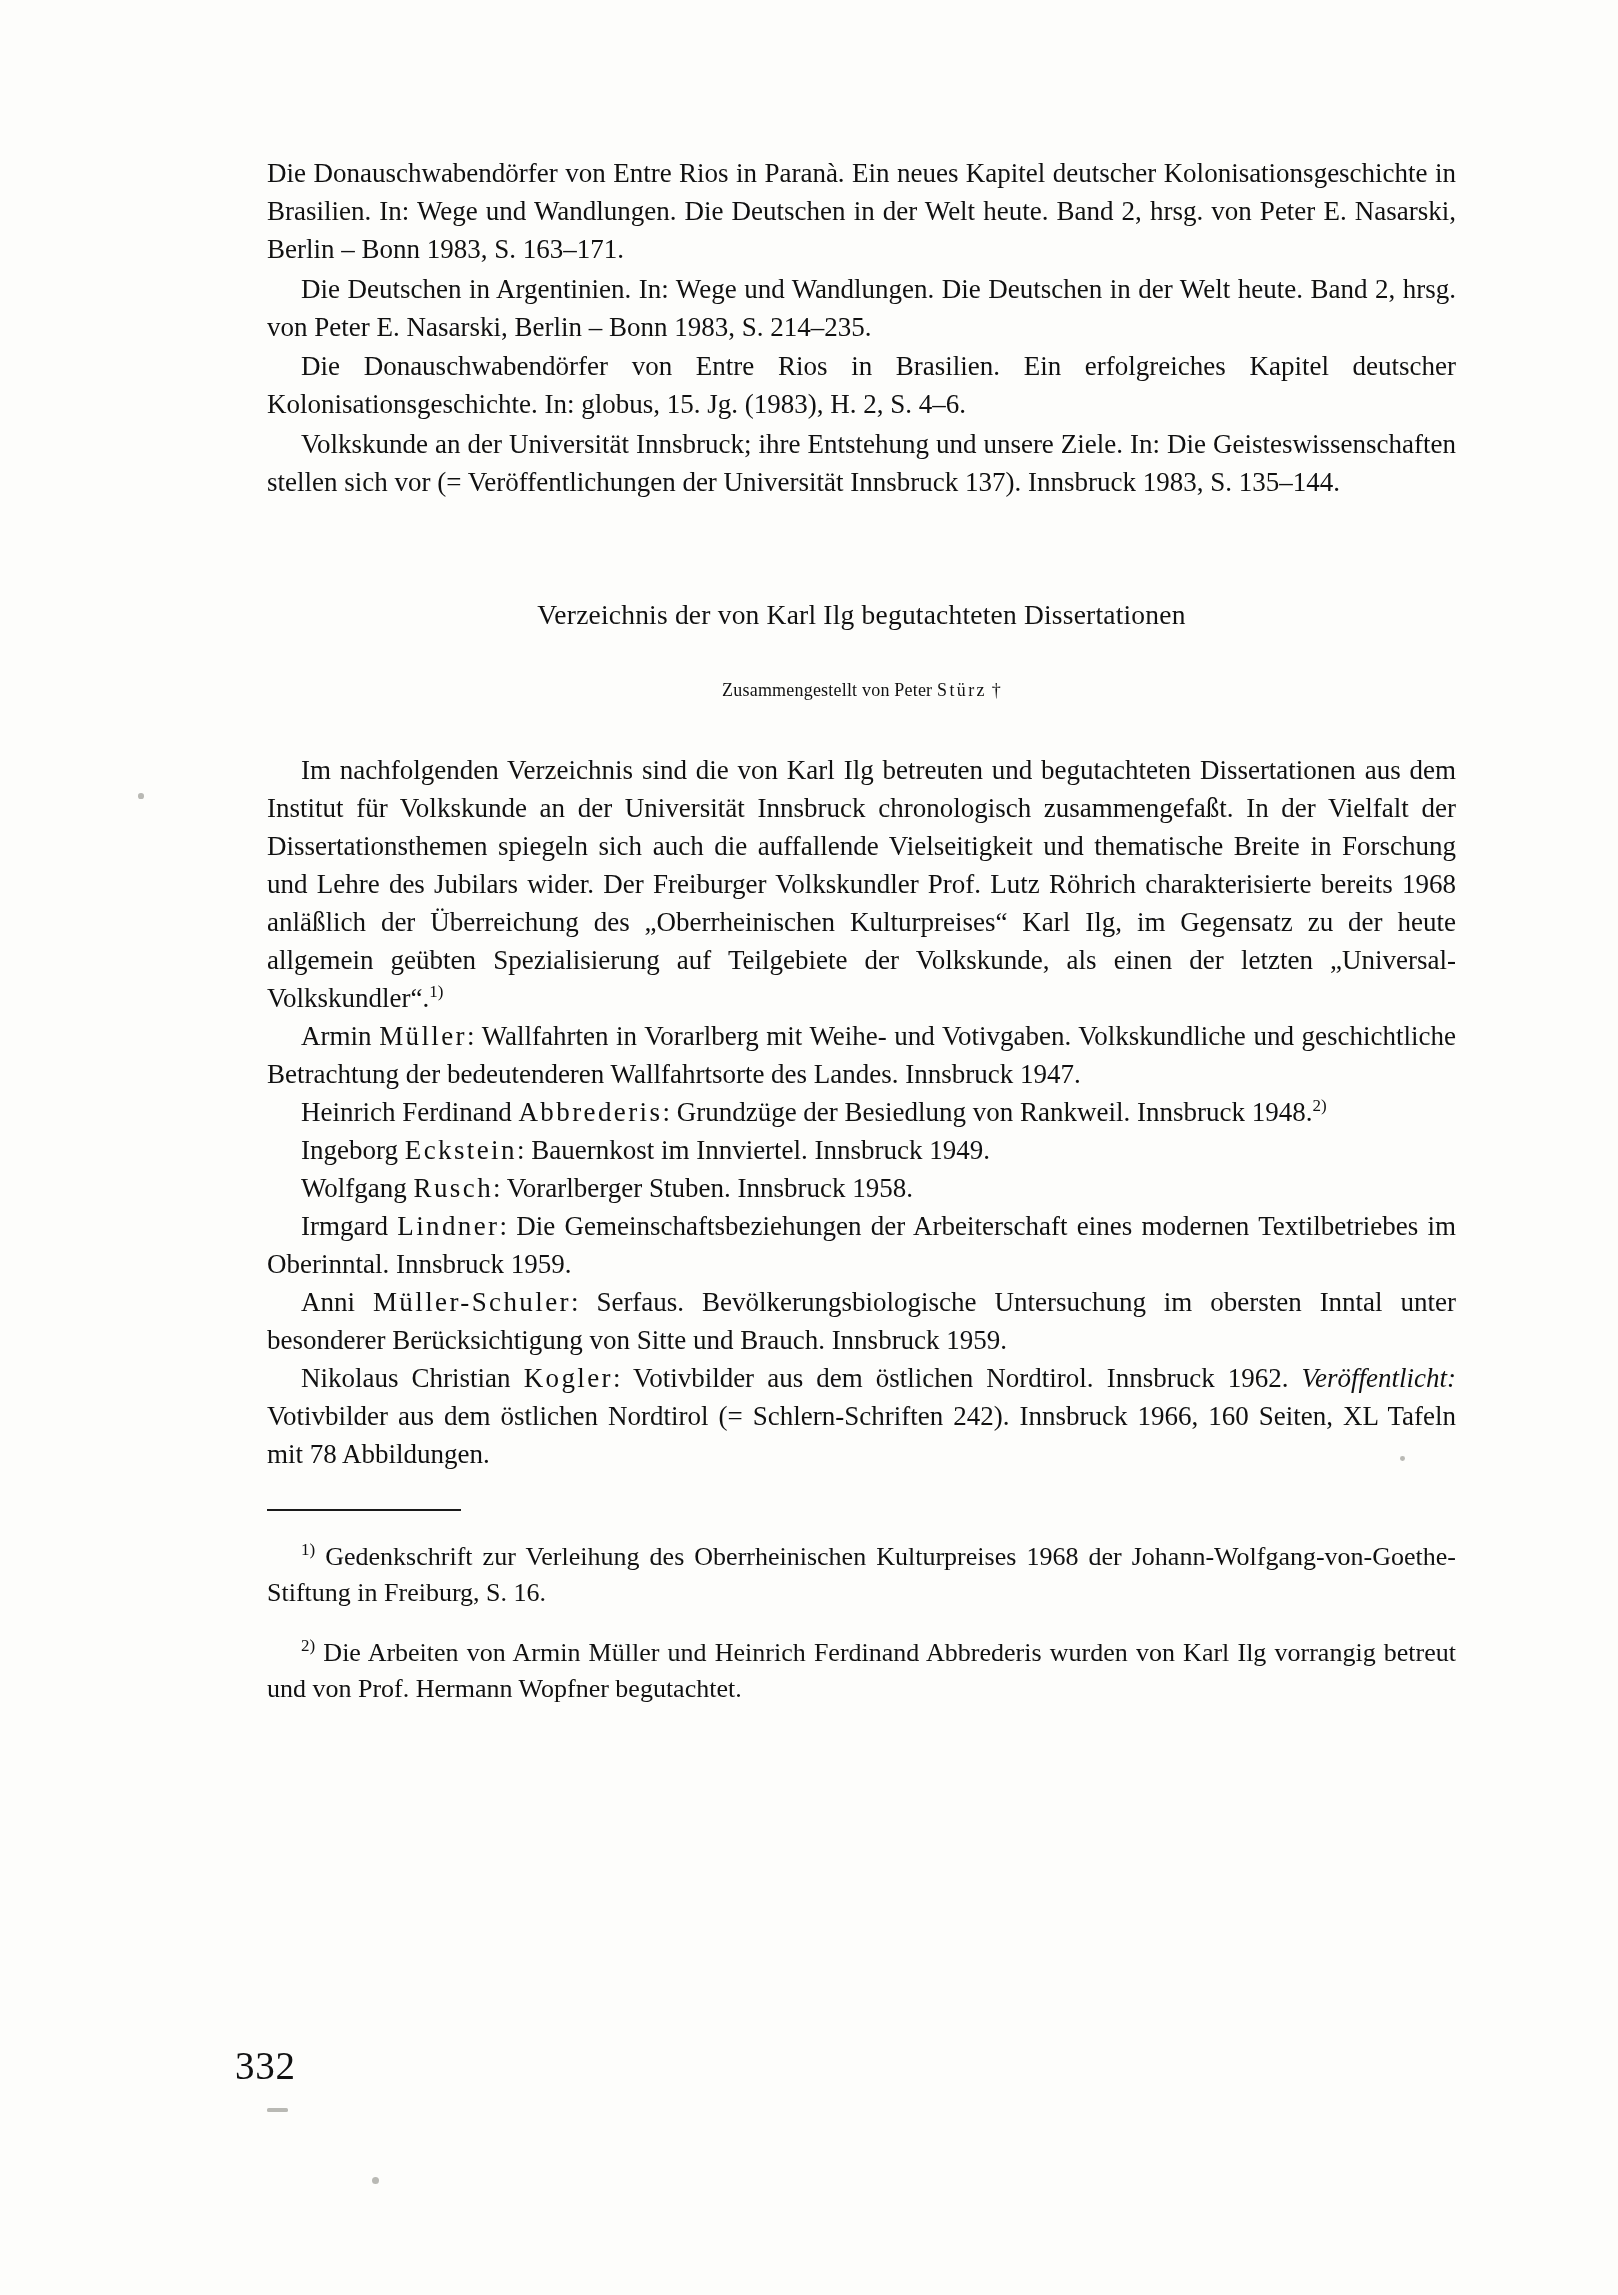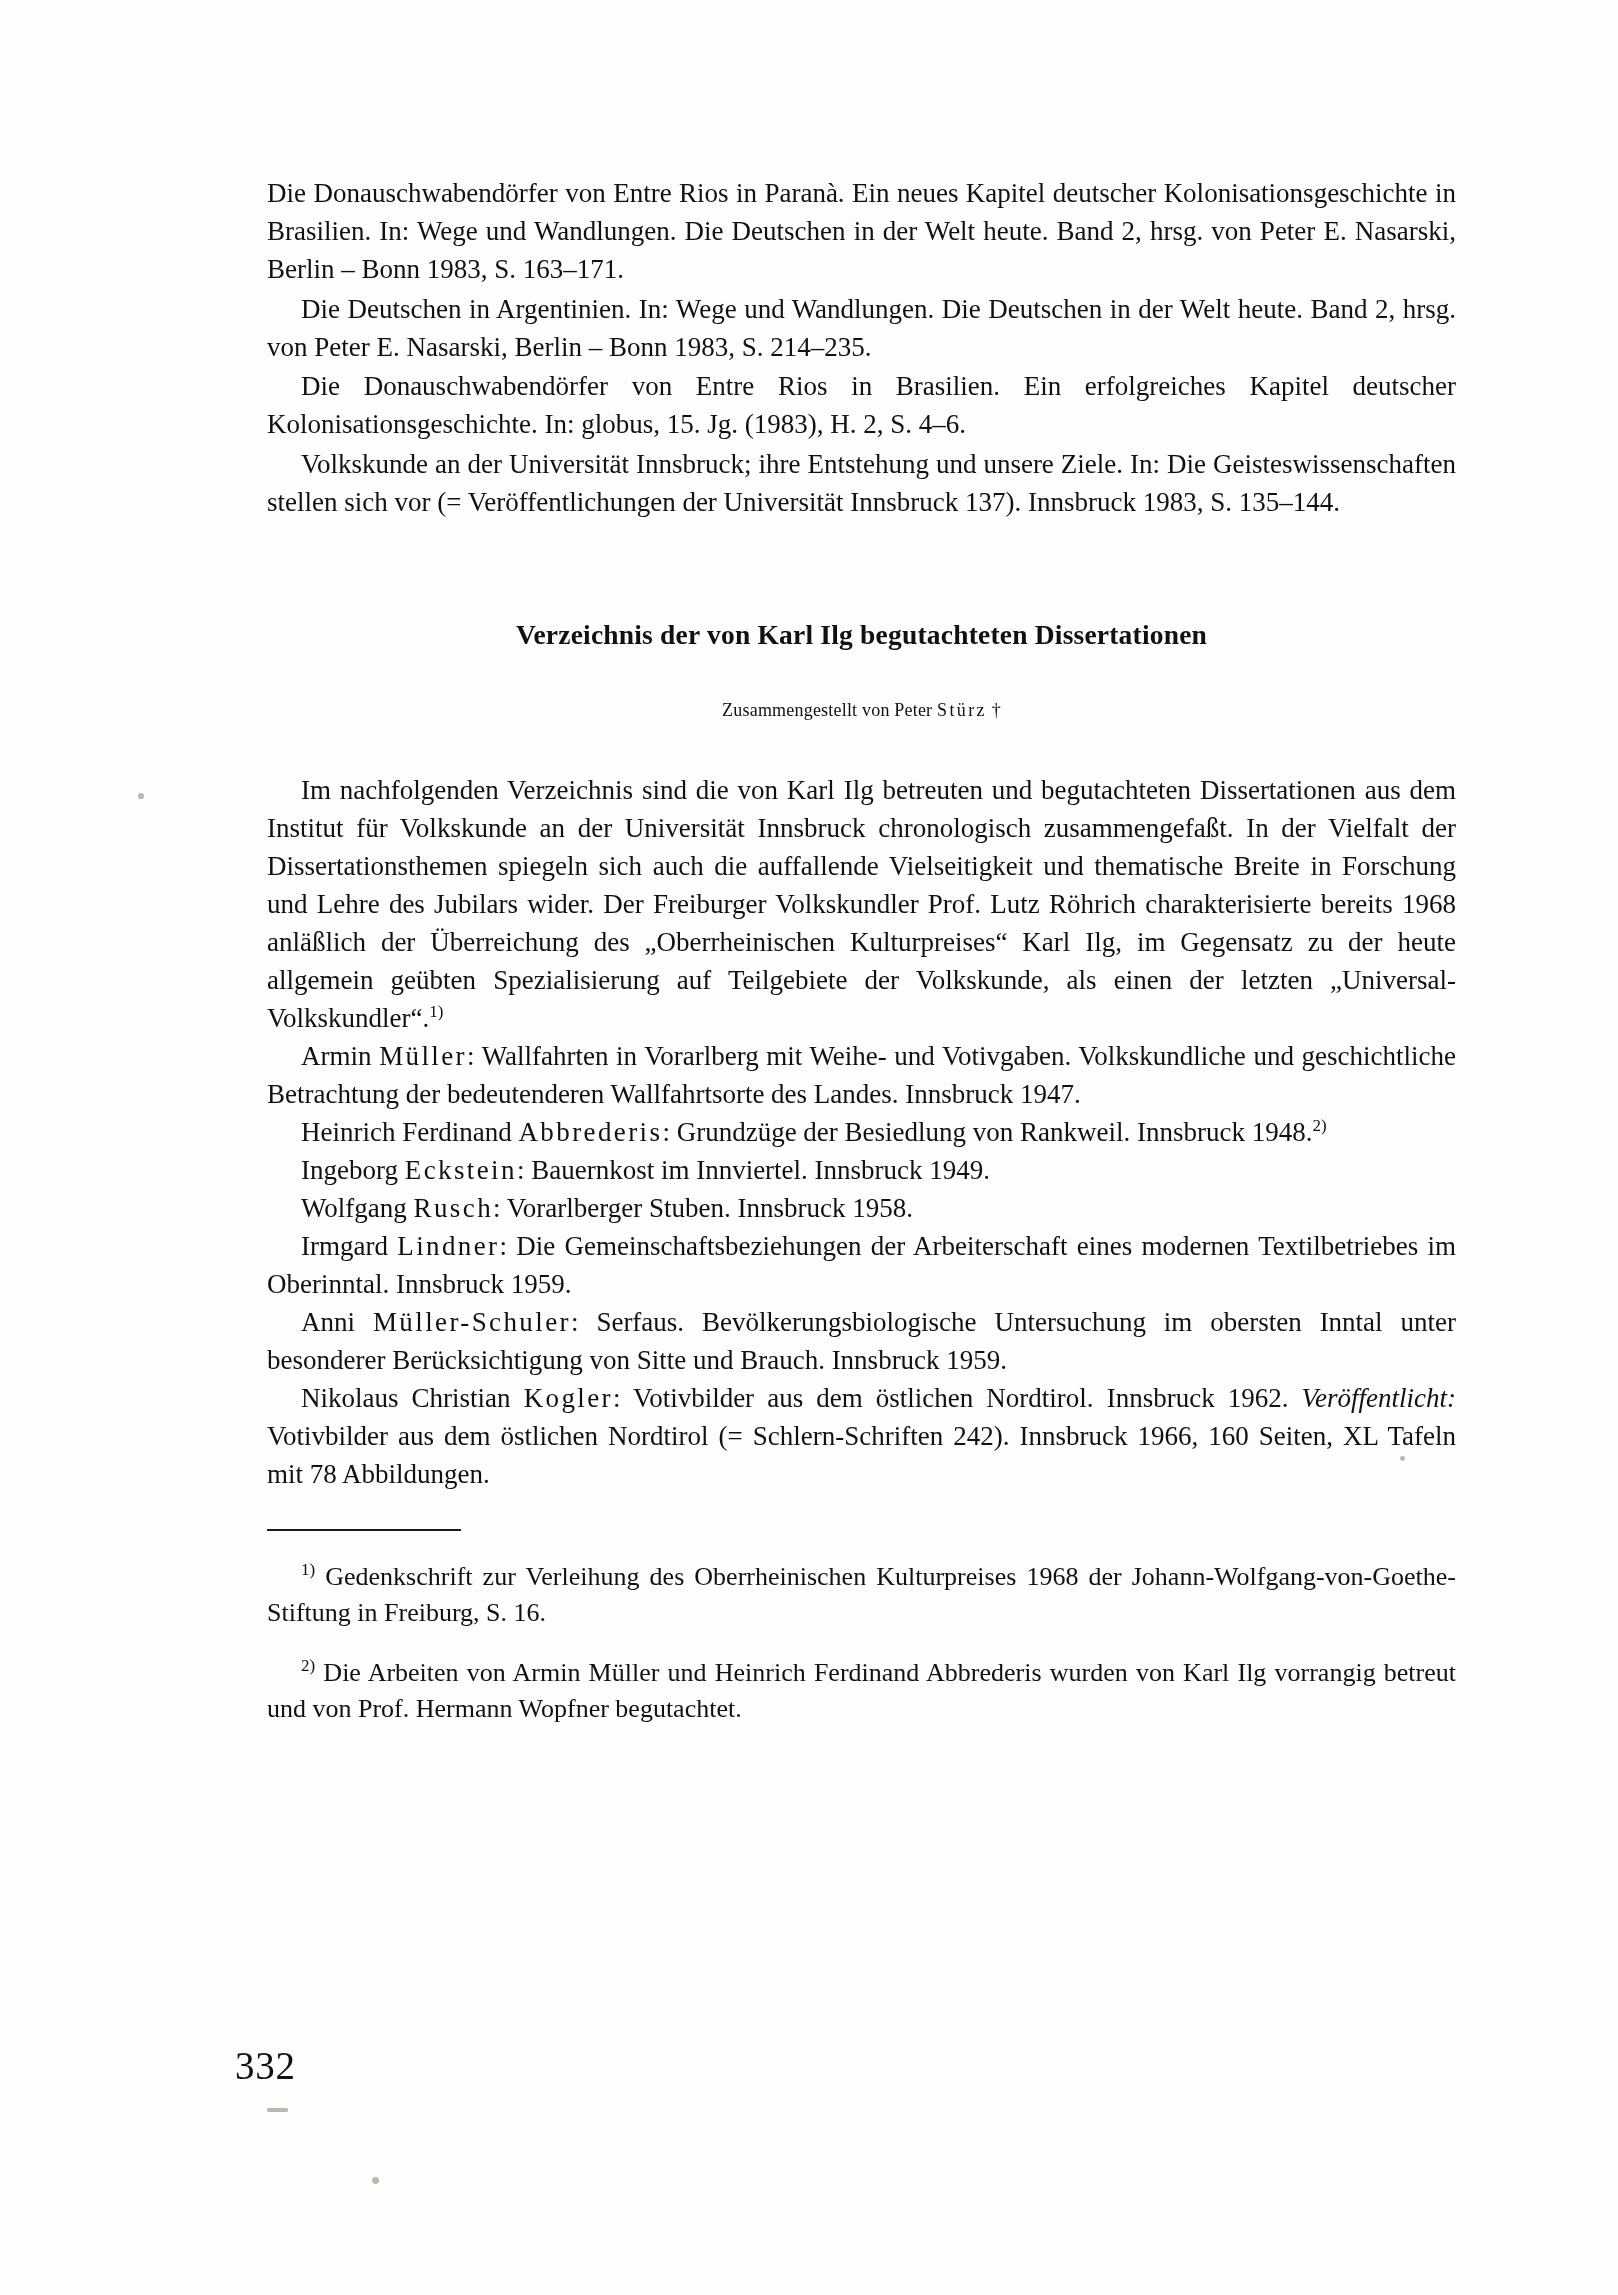--- a/index.html
+++ b/index.html
@@ -36,27 +36,26 @@
     hyphens: manual;
   }
   p.indent {
     text-indent: 34px;
   }
   .bib-block p {
     margin-bottom: 1.6px;
   }
   .bib-block {
     margin-bottom: 8px;
-    margin-top: 20px;
   }
   .section-title {
     margin-top: 95px;
     text-align: center;
     font-size: 27.5px;
-    font-weight: bold;
+    font-weight: normal;
     letter-spacing: 0.2px;
     line-height: 37px;
   }
   .compiler {
     margin-top: 39px;
     text-align: center;
     font-size: 18px;
     line-height: 37px;
     letter-spacing: 0.2px;
   }

